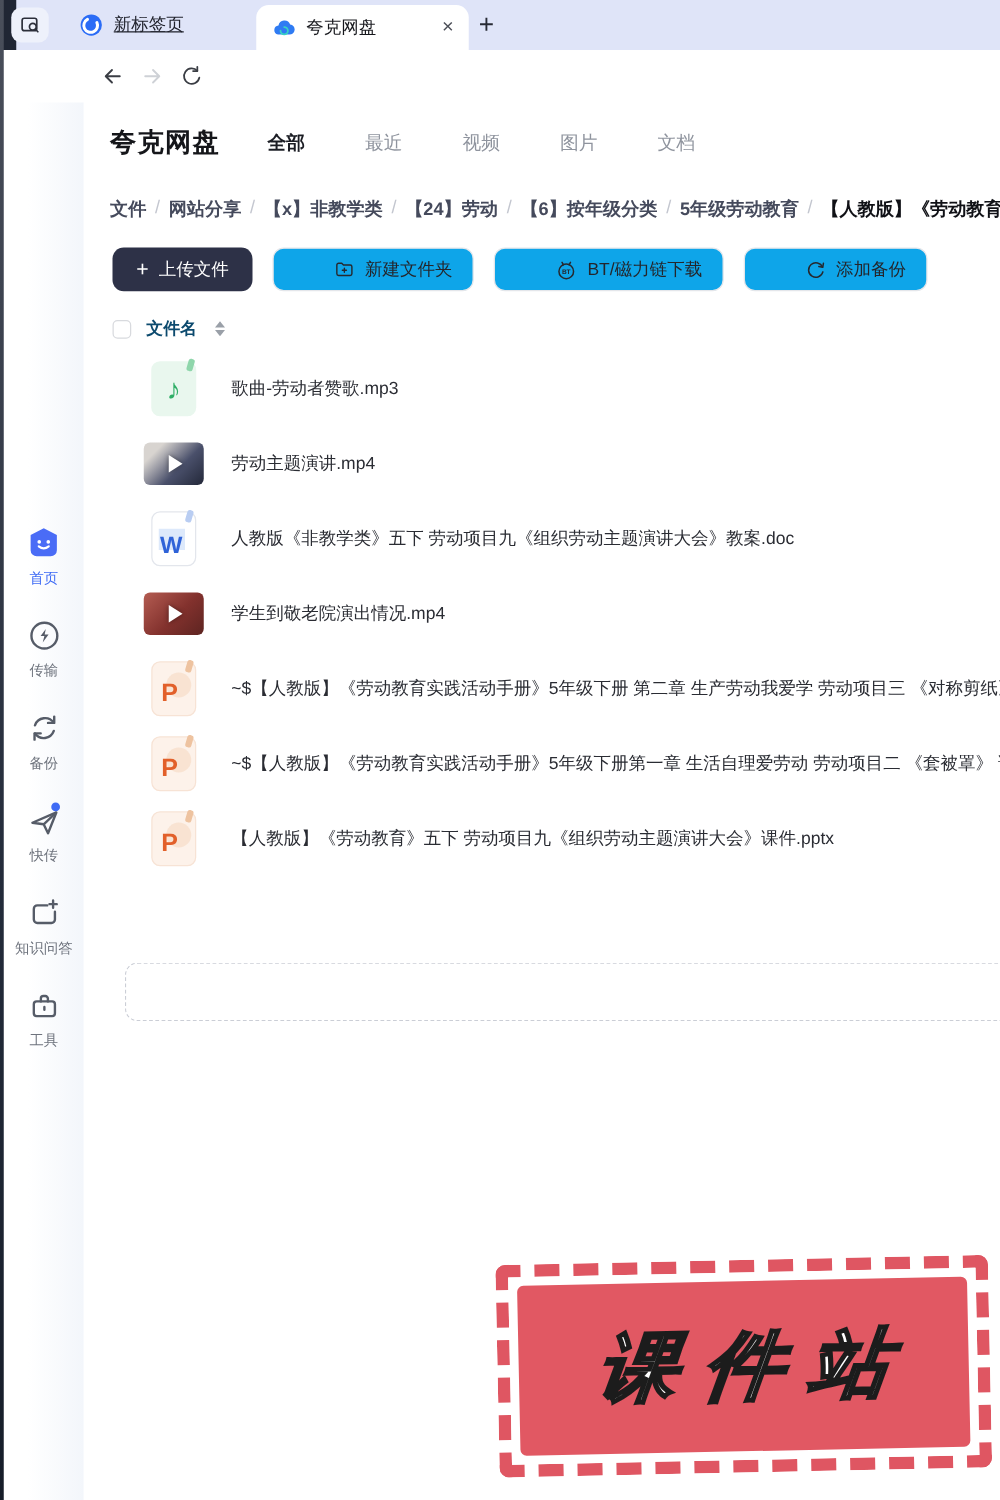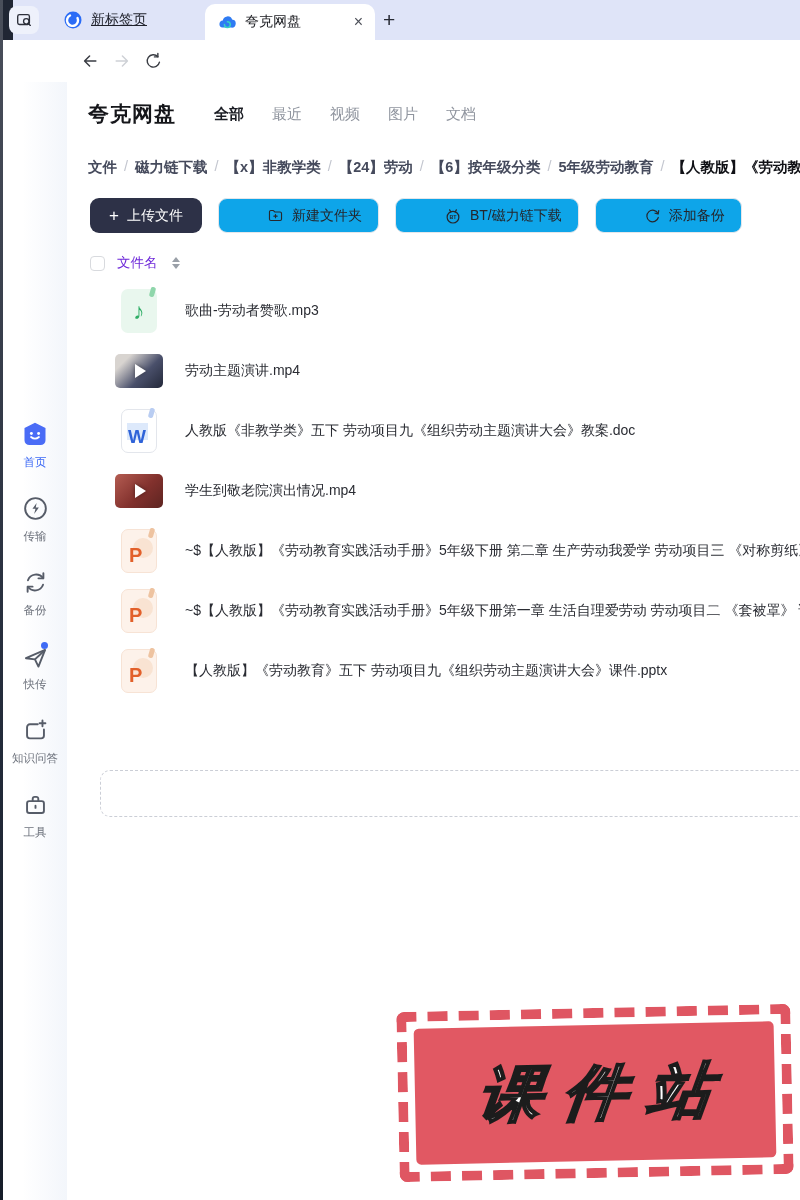--- a/index.html
+++ b/index.html
@@ -40,38 +40,38 @@
   .side-label { font-size:11.5px; color:#6e737d; letter-spacing:0; white-space:nowrap; }
   .side-item.active .side-label { color:#3f6bf5; }
   .side-ic { position:relative; width:28px; height:28px; display:flex; align-items:center; justify-content:center; }
   .badge-dot { position:absolute; right:1px; top:0; width:7px; height:7px; border-radius:50%; background:#3f6bf5; }
 
   
   .main { position:absolute; left:67px; top:82px; width:733px; height:1118px; background:#fff; overflow:hidden; }
 
   .title-row { position:absolute; left:21px; top:18px; display:flex; align-items:center; }
   .page-title { font-size:21px; font-weight:800; color:#15161a; letter-spacing:1px; }
-  .filter-tabs { display:flex; margin-left:38px; gap:28px; font-size:15px; color:#8f949e; }
+  .filter-tabs { display:flex; margin-left:38px; gap:48px; font-size:15px; color:#8f949e; }
   .ftab { cursor:pointer; } .ftab.active { color:#1b1d24; font-weight:800; }
 
   .breadcrumb { position:absolute; left:21px; top:76px; width:712px; display:flex; gap:7px;
                 font-size:14.5px; font-weight:700; color:#454a5c; white-space:nowrap; overflow:hidden; }
   .crumb { cursor:pointer; } .crumb.current { color:#101116; font-weight:800; }
   .crumb-sep { color:#c3c6cf; font-weight:400; }
 
   .actions { position:absolute; left:23px; top:116px; display:flex; gap:16px; }
   .btn { height:35px; display:inline-flex; align-items:center; gap:8px; font-size:14px;
          border-radius:9px; padding:0 16px; cursor:pointer; white-space:nowrap; }
   .btn-dark { background:#2d3147; color:#fff; padding:0 19px; }
   .btn-dark .plus-glyph { font-size:17px; font-weight:400; line-height:1; }
   .btn-light { background:#0ea5e9; border:1px solid #e4e6ea; color:#24262c;padding-left:48px; }
 
   .list-header { position:absolute; left:23px; top:172px; display:flex; align-items:center; gap:12px; }
   .checkbox { width:15px; height:15px; border:1.5px solid #d8dade; border-radius:4px; background:#fff; }
-  .col-name { font-size:13.5px; font-weight:400; color:#6d28d9; }
+  .col-name { font-size:13.5px; font-weight:700; color:#0c4a6e; }
   .sort-ic { display:flex; flex-direction:column; gap:2px; margin-left:2px; }
   .tri-up { width:0; height:0; border-left:4px solid transparent; border-right:4px solid transparent;
             border-bottom:5px solid #9aa0a8; }
   .tri-down { width:0; height:0; border-left:4px solid transparent; border-right:4px solid transparent;
               border-top:5px solid #9aa0a8; }
 
   #file-list { position:absolute; left:0; top:199px; width:733px; }
   .file-row { height:60px; display:flex; align-items:center; padding-left:48px; gap:22px;
               white-space:nowrap; overflow:hidden; cursor:pointer; }
   .icon-cell { width:48px; flex:0 0 48px; display:flex; justify-content:center; }
@@ -237,21 +237,21 @@
       <span class="ftab">最近</span>
       <span class="ftab">视频</span>
       <span class="ftab">图片</span>
       <span class="ftab">文档</span>
     </div>
   </div>
 
   <div class="breadcrumb" id="breadcrumb">
       <span class="crumb">文件</span>
       <span class="crumb-sep">/</span>
-      <span class="crumb">磁力链下载</span>
+      <span class="crumb">网站分享</span>
       <span class="crumb-sep">/</span>
       <span class="crumb">【x】非教学类</span>
       <span class="crumb-sep">/</span>
       <span class="crumb">【24】劳动</span>
       <span class="crumb-sep">/</span>
       <span class="crumb">【6】按年级分类</span>
       <span class="crumb-sep">/</span>
       <span class="crumb">5年级劳动教育</span>
       <span class="crumb-sep">/</span>
       <span class="crumb current">【人教版】《劳动教育》五</span>

